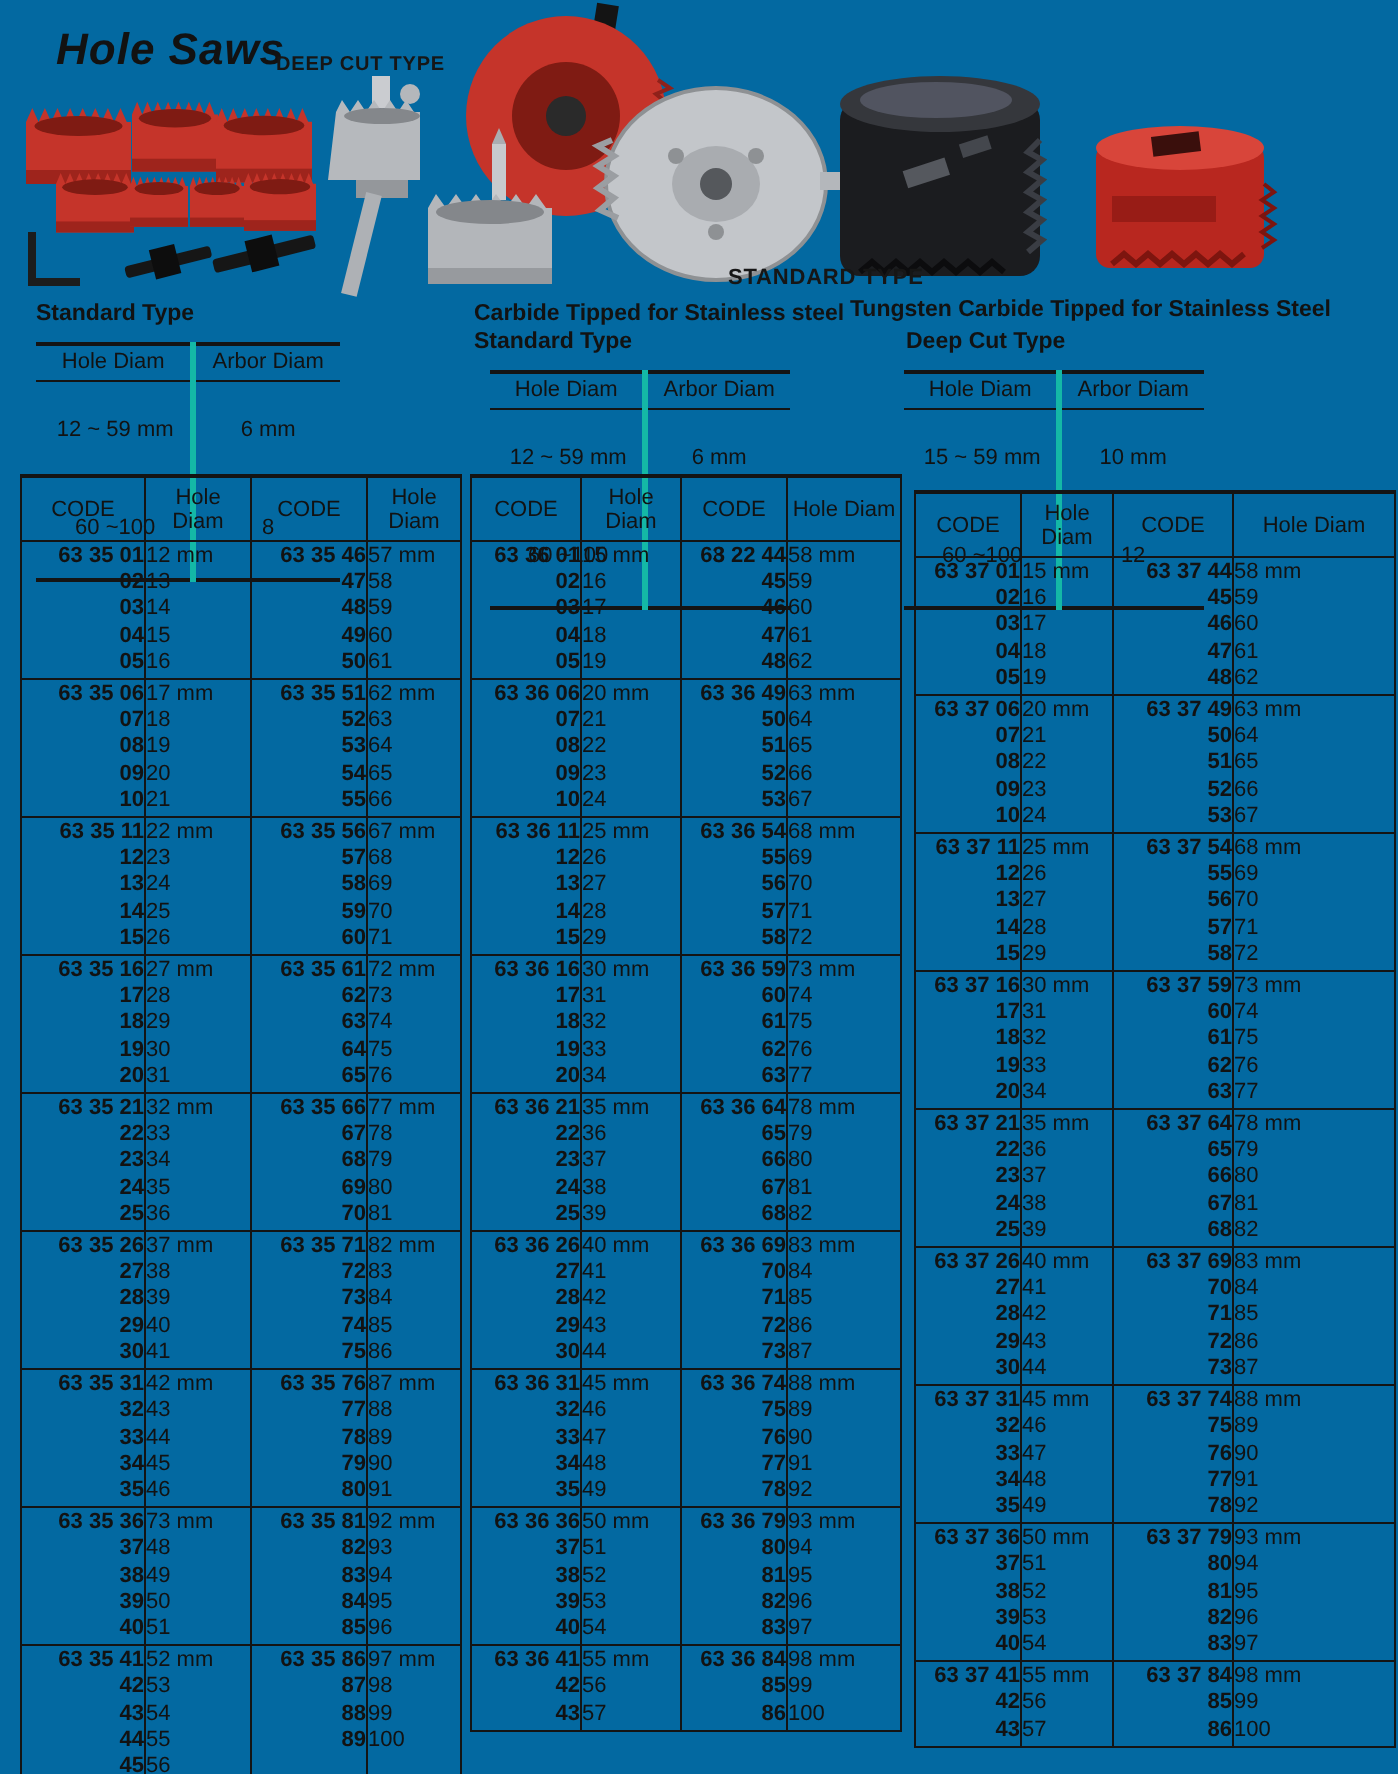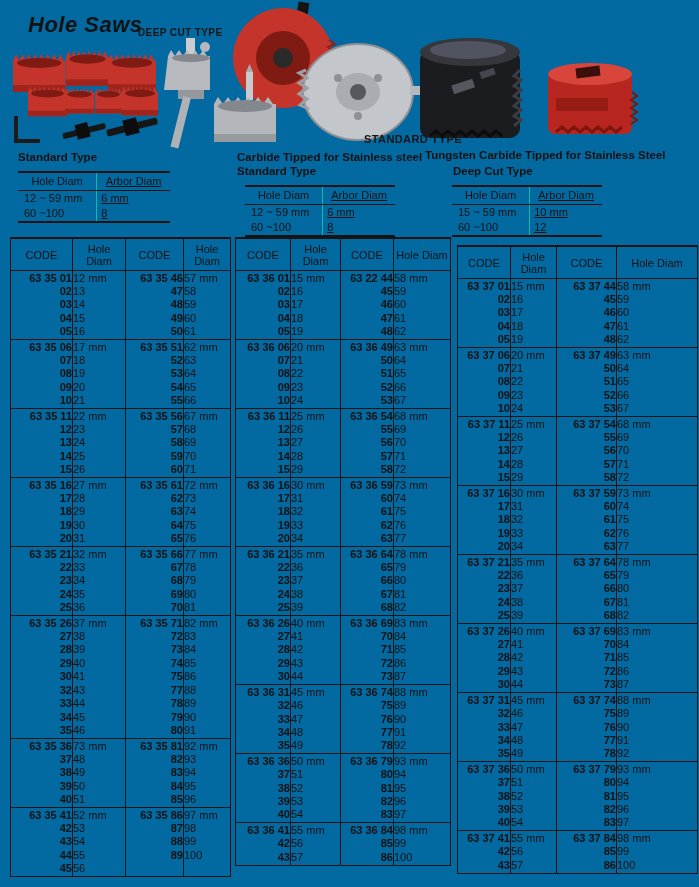--- a/index.html
+++ b/index.html
@@ -16,22 +16,22 @@
   #section-1{left:18px;width:210px;}
   #section-2{left:237px;width:200px;}
   #section-3{left:425px;top:148px;width:272px;}
   .sec-title{font-size:11.5px;font-weight:bold;line-height:14px;white-space:nowrap;}
   #section-3 .t2{margin-left:28px;margin-top:2px;}
   table.mini{border-collapse:collapse;margin-top:7px;width:152px;font-size:11px;}
   #section-2 table.mini{margin-left:8px;width:150px;}
   #section-3 table.mini{margin-left:27px;width:150px;}
   table.mini{border-top:2px solid #141414;border-bottom:2px solid #141414;}
   table.mini th{font-weight:normal;border-bottom:1px solid #141414;padding:2px 4px 3px;white-space:nowrap;}
-  table.mini td{padding:1px 4px;line-height:13px;white-space:nowrap;}
-  table.mini th:nth-child(2),table.mini td:nth-child(2){border-left:1px solid #14b8a6;text-decoration:underline;}
+  table.mini td{padding:18px 4px;line-height:13px;white-space:nowrap;text-align:center;}
+  table.mini th:nth-child(2),table.mini td:nth-child(2){border-left:3px solid #14b8a6;}
   table.mini td:first-child{padding-left:6px;}
   
   table.code-table{position:absolute;border-collapse:collapse;table-layout:fixed;
        border:1.5px solid #141414;border-top-width:2px;font-size:11px;}
   #group-1{left:10px;top:237px;width:220px;}
   #group-2{left:235px;top:237px;width:215px;}
   #group-3{left:457px;top:245px;width:240px;}
   table.code-table th{font-weight:normal;border-bottom:1.5px solid #141414;height:29px;
        font-size:11px;line-height:12px;padding:1px 2px;text-align:center;}
   table.code-table td{height:13.2px;line-height:13.2px;padding:0;white-space:nowrap;overflow:hidden;}
@@ -392,20 +392,26 @@
           <td class="hole">40</td>
           <td class="code">74</td>
           <td class="hole">85</td>
         </tr>
         <tr class="block-end">
           <td class="code">30</td>
           <td class="hole">41</td>
           <td class="code">75</td>
           <td class="hole">86</td>
         </tr>
+        <tr class="block-start">
+          <td class="code">63 35 31</td>
+          <td class="hole">42 mm</td>
+          <td class="code">63 35 76</td>
+          <td class="hole">87 mm</td>
+        </tr>
         <tr>
           <td class="code">32</td>
           <td class="hole">43</td>
           <td class="code">77</td>
           <td class="hole">88</td>
         </tr>
         <tr>
           <td class="code">33</td>
           <td class="hole">44</td>
           <td class="code">78</td>

